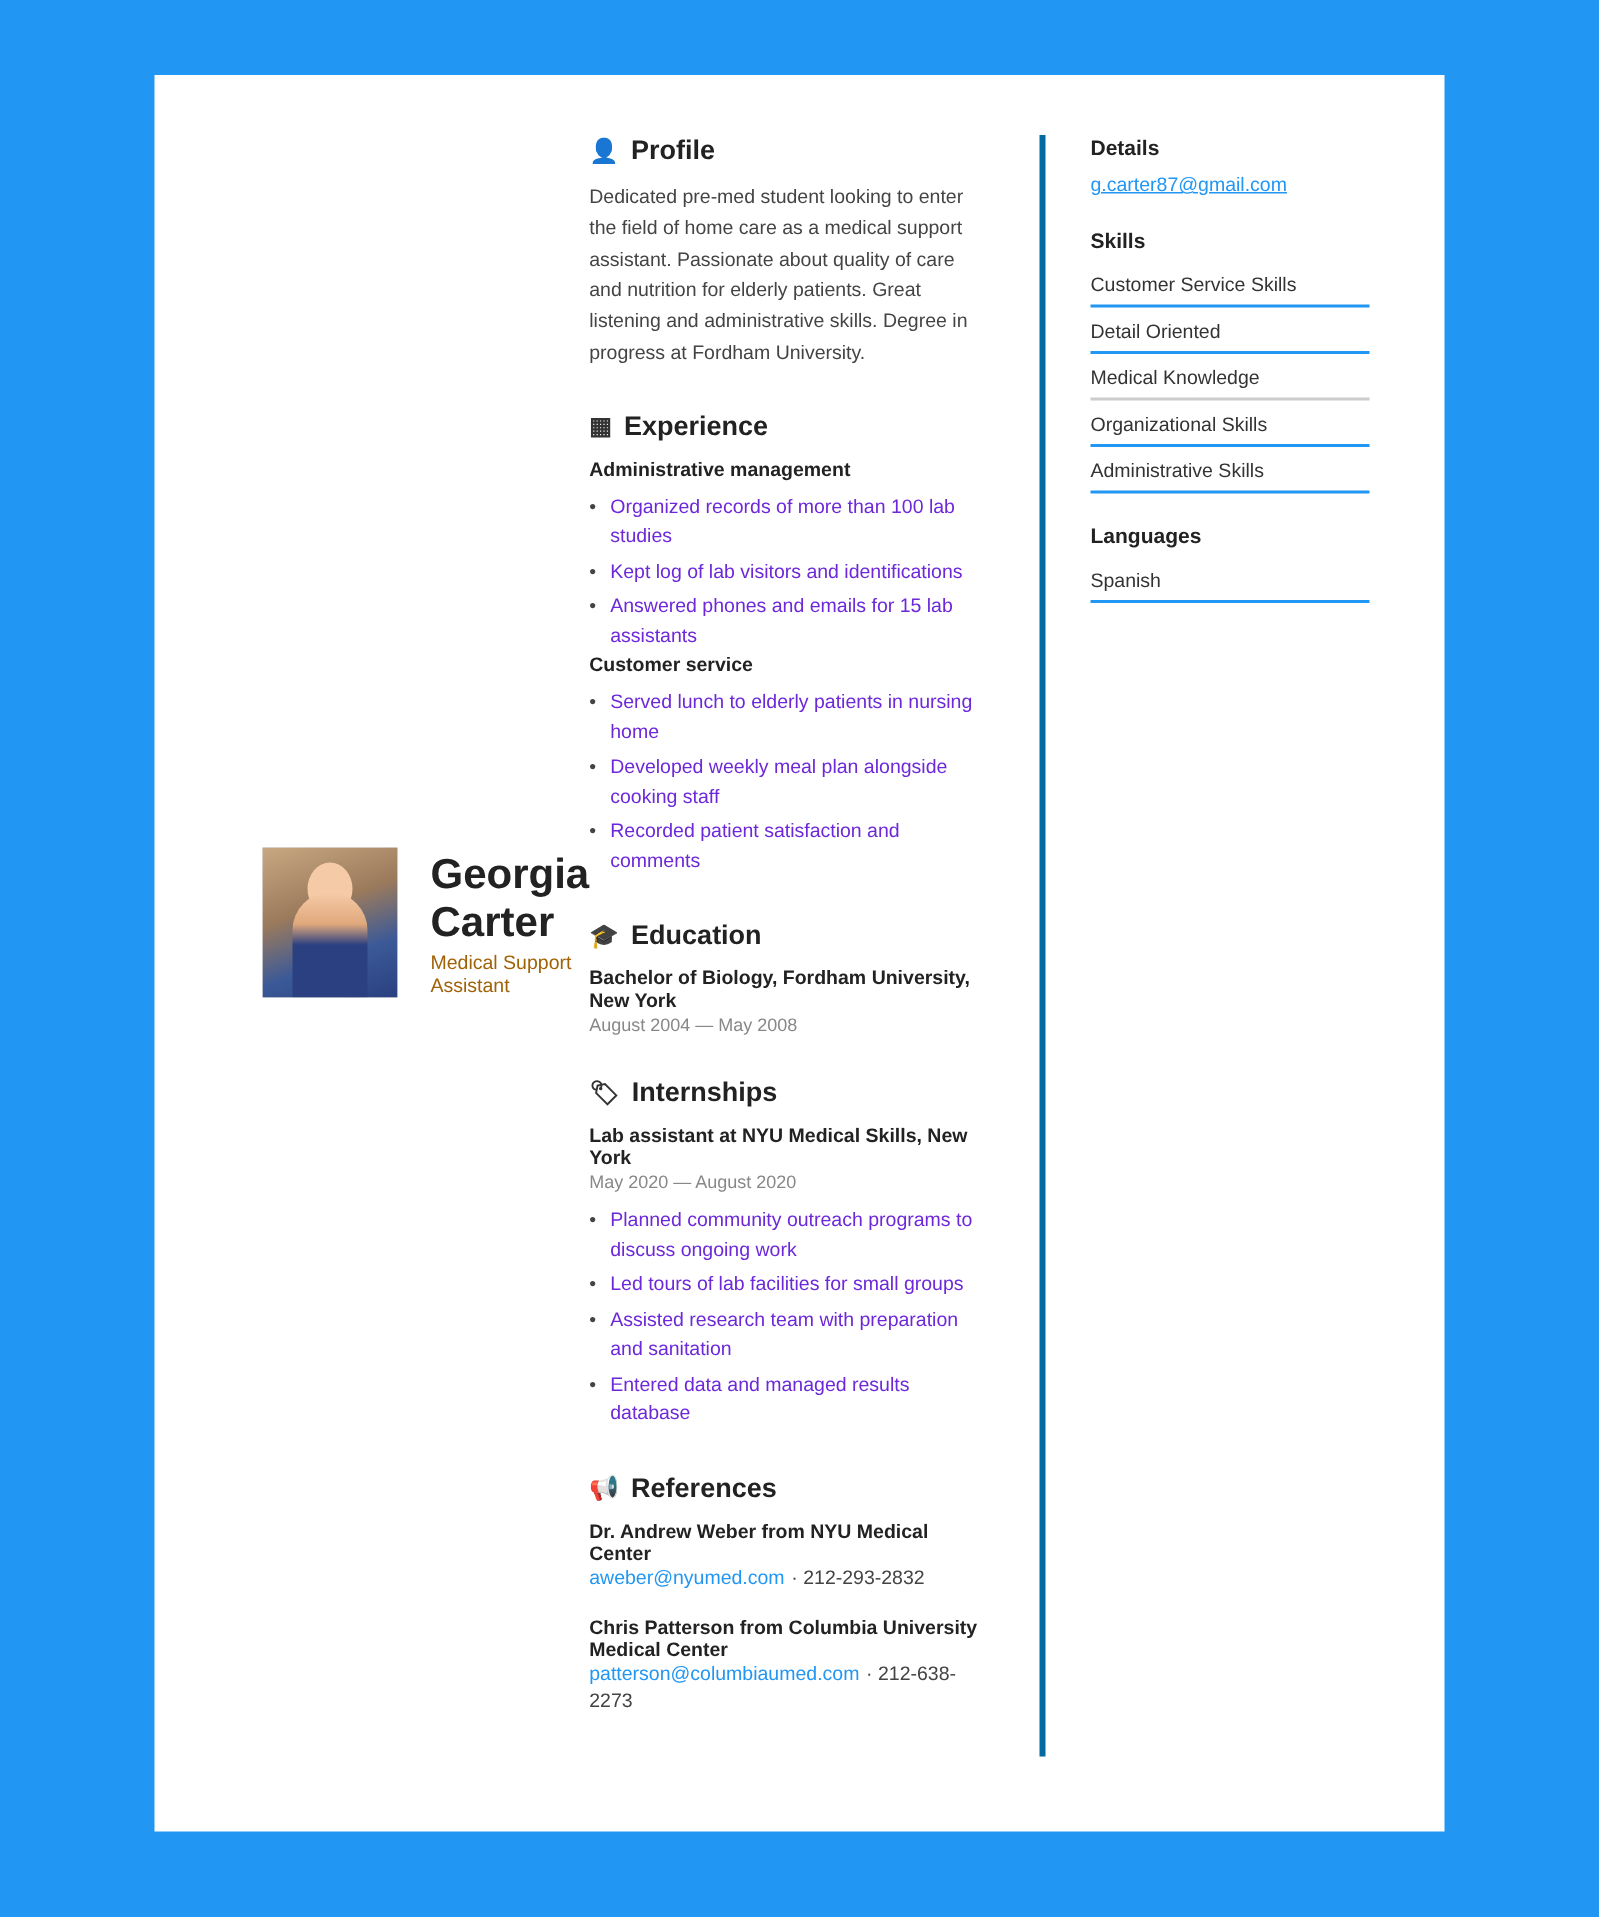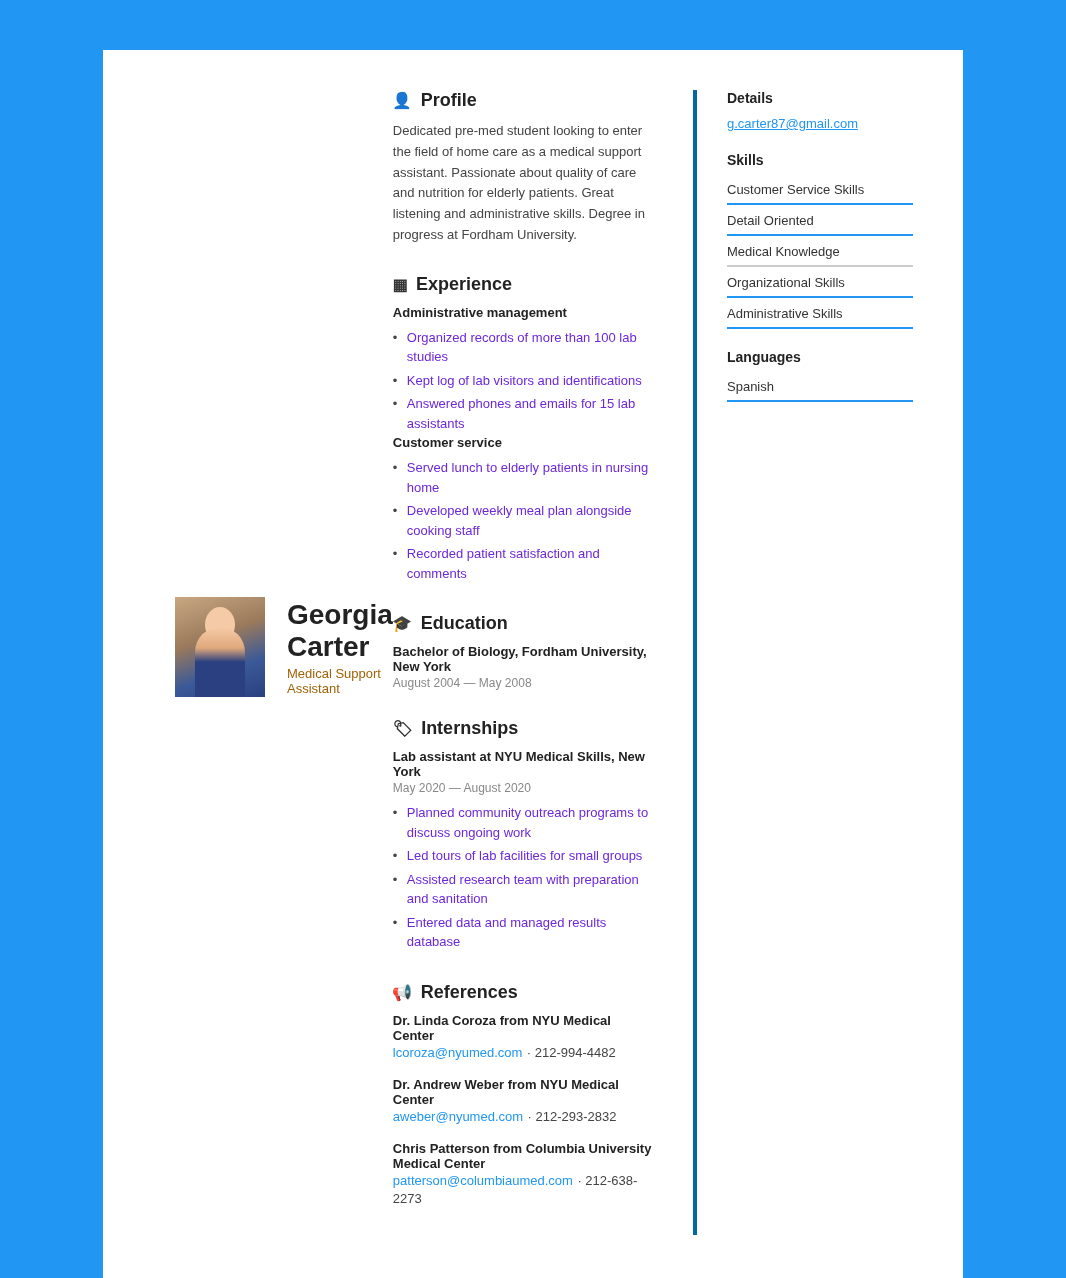--- a/index.html
+++ b/index.html
@@ -285,27 +285,20 @@
           <li>Entered data and managed results database</li>
         </ul>
       </div>
 
       <div class="section">
         <div class="section-title">
           <span class="section-icon">📢</span>
           <span>References</span>
         </div>
         <div class="reference-item">
-          <div class="reference-name">Dr. Linda Coroza from NYU Medical Center</div>
-          <div>
-            <a class="reference-email" href="#">lcoroza@nyumed.com</a>
-            <span class="reference-phone"> · 212-994-4482</span>
-          </div>
-        </div>
-        <div class="reference-item">
           <div class="reference-name">Dr. Andrew Weber from NYU Medical Center</div>
           <div>
             <a class="reference-email" href="#">aweber@nyumed.com</a>
             <span class="reference-phone"> · 212-293-2832</span>
           </div>
         </div>
         <div class="reference-item">
           <div class="reference-name">Chris Patterson from Columbia University Medical Center</div>
           <div>
             <a class="reference-email" href="#">patterson@columbiaumed.com</a>

